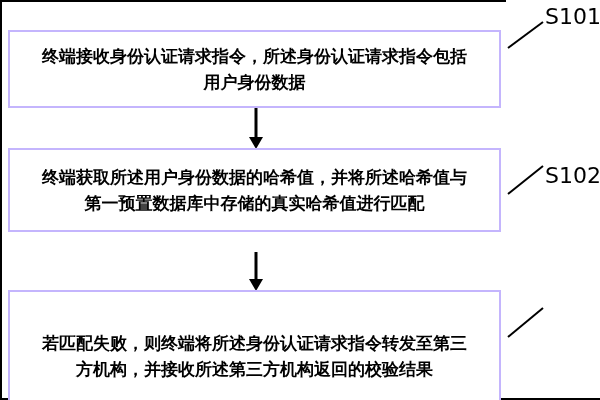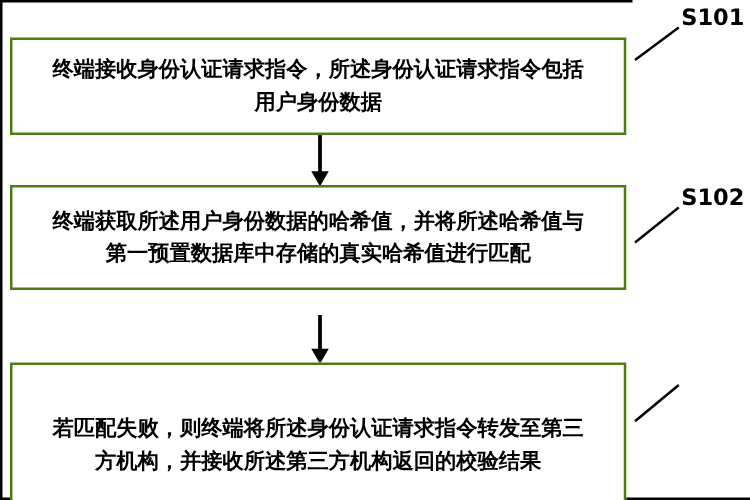--- a/index.html
+++ b/index.html
@@ -22,21 +22,21 @@
   .overlay {
     position: absolute;
     top: 0; left: 0;
     width: 600px; height: 400px;
     pointer-events: none;
   }
   .flow-box {
     position: absolute;
     left: 8px;
     width: 493px;
-    border: 2px solid #4d7c0f;
+    border: 2px solid #c4b5fd;
     background: #ffffff;
     display: flex;
     align-items: center;
     justify-content: center;
     box-sizing: border-box;
     text-align: center;
   }
   .flow-box .box-text {
     display: block;
     padding: 4px 26px;
@@ -45,28 +45,28 @@
     line-height: 1.55;
     color: #000;
   }
   .box-1 { top: 30px;  height: 78px; }
   .box-2 { top: 148px; height: 84px; }
   .box-3 { top: 290px; height: 132px; }
   .step-label {
     position: absolute;
     left: 545px;
     width: 52px;
-    font-size: 18px;
-    font-weight: bold;
+    font-size: 22px;
+    font-weight: normal;
     color: #000;
     text-align: left;
     white-space: nowrap;
   }
   .label-1 { top: 4px; }
-  .label-2 { top: 148px; }
+  .label-2 { top: 163px; }
   .label-3 { top: 290px; }
 </style>
 </head>
 <body>
 
 <div class="canvas">
 
   <div class="edge edge-top"></div>
   <div class="edge edge-left"></div>
   <div class="edge edge-bottom"></div>

